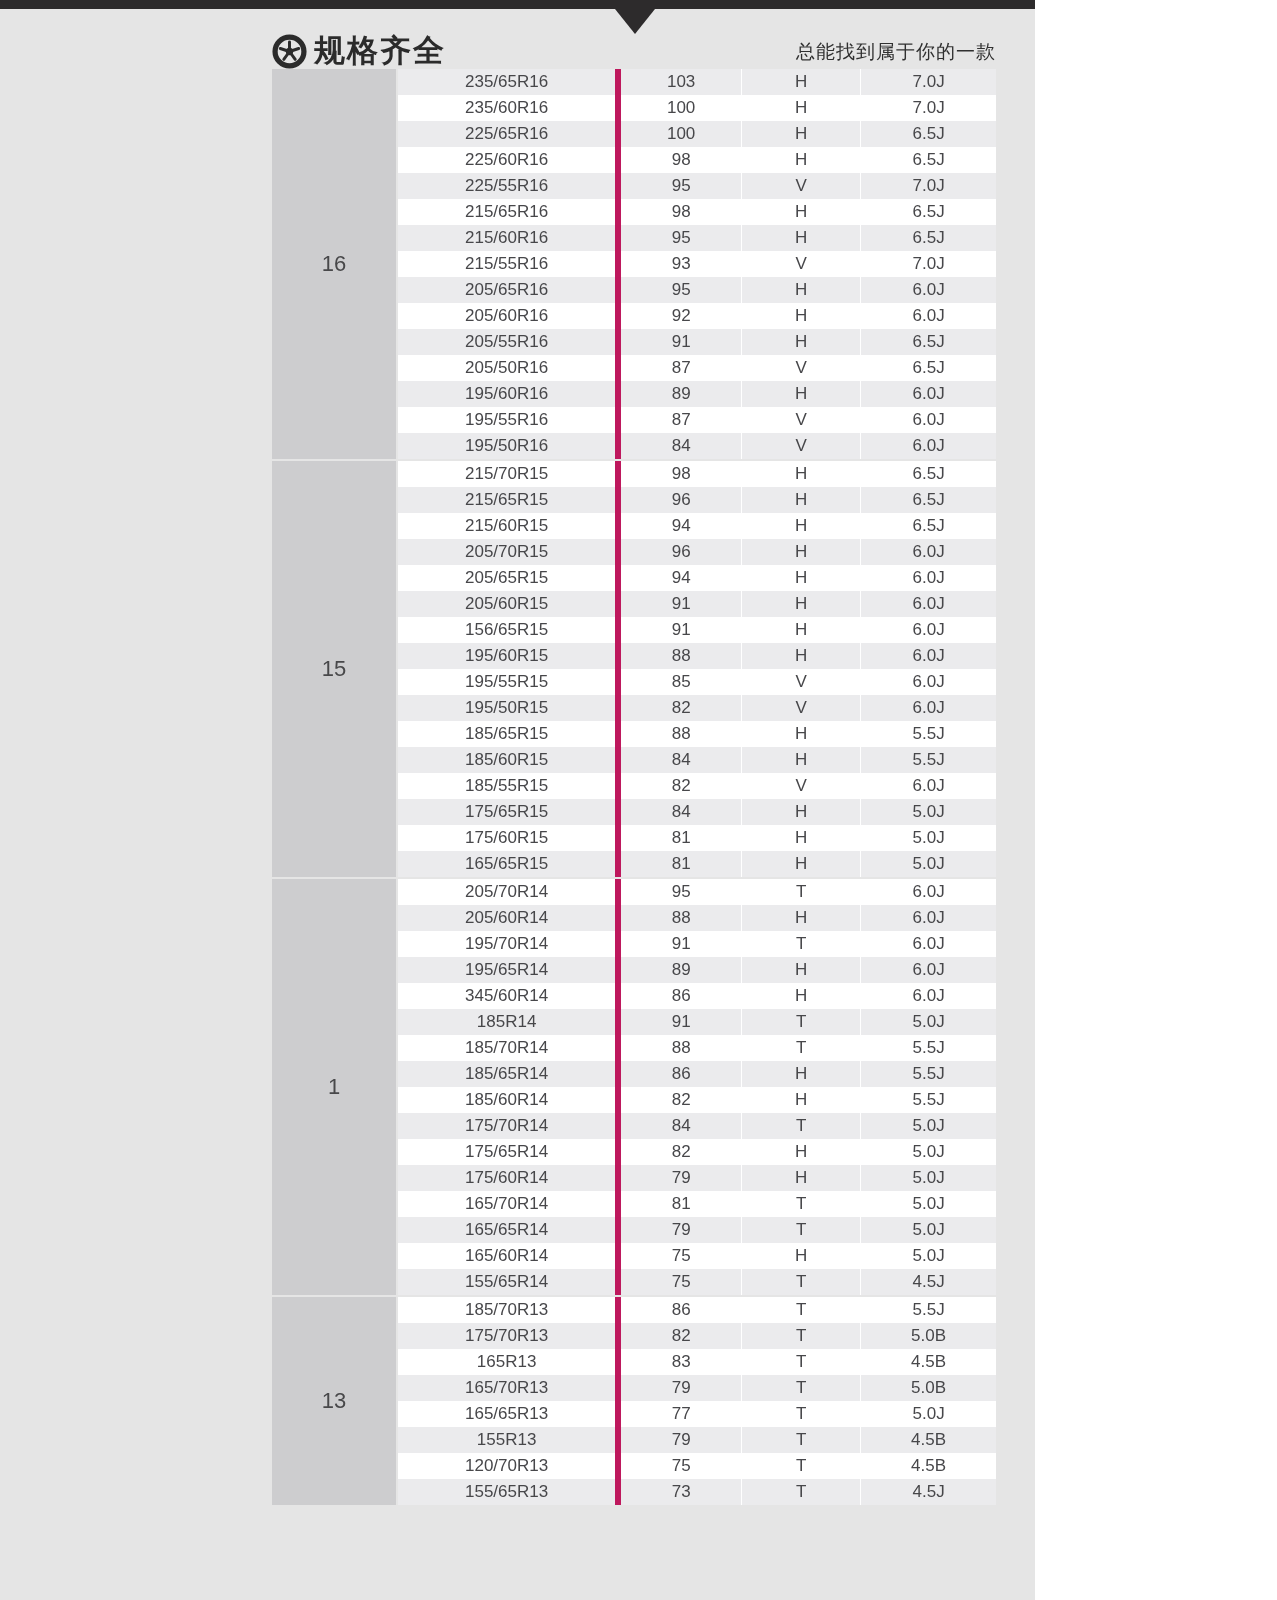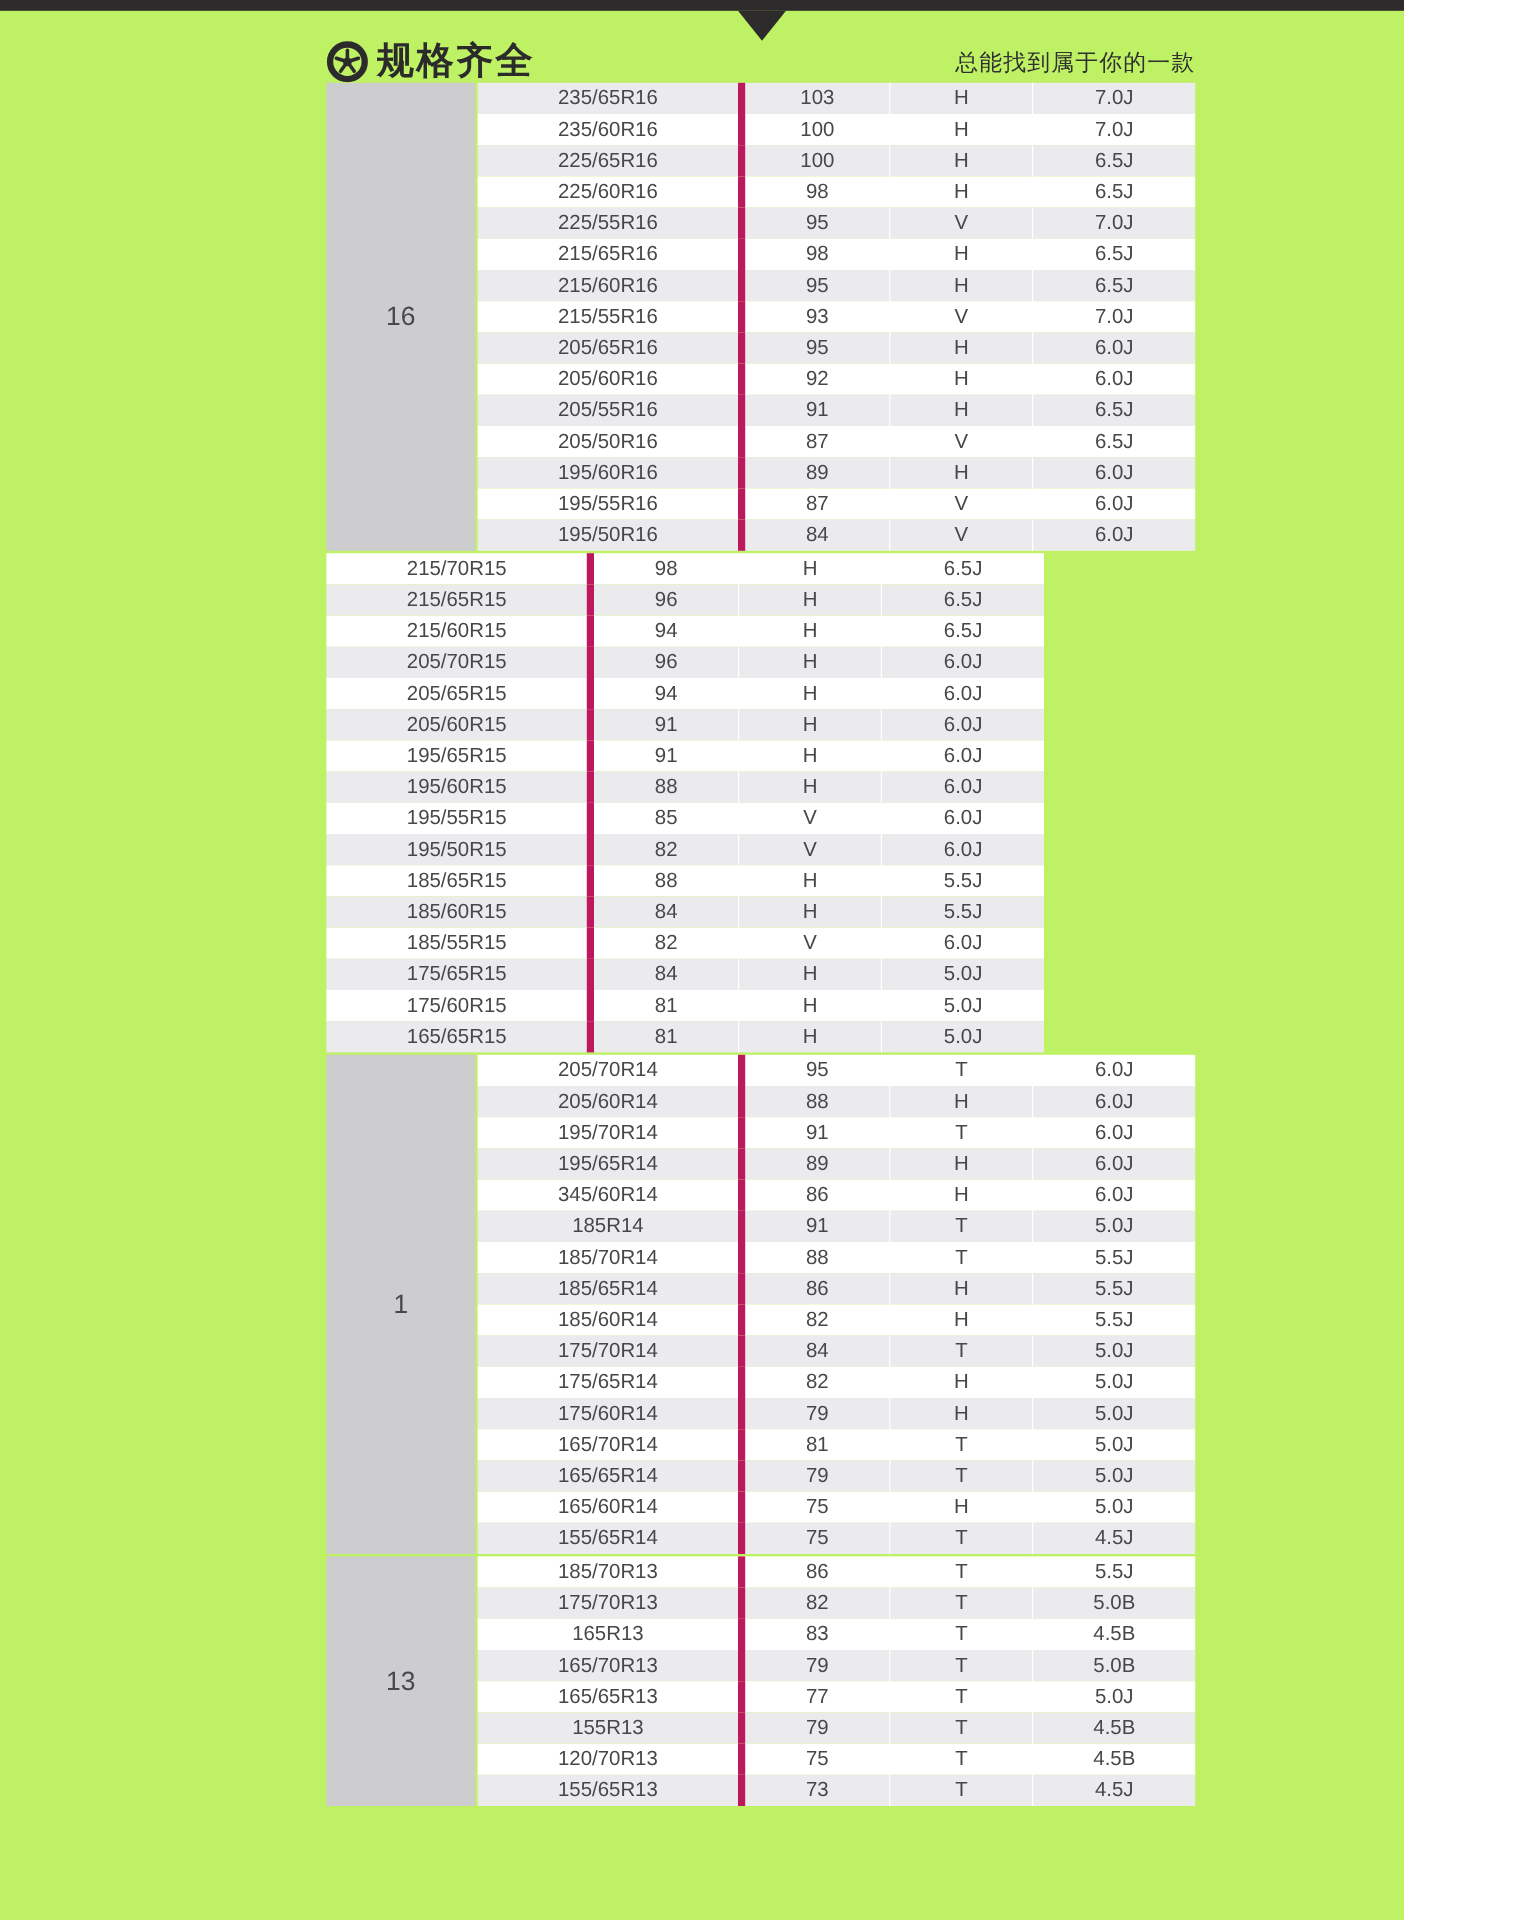--- a/index.html
+++ b/index.html
@@ -1,17 +1,17 @@
 <!DOCTYPE html>
 <html><head>
 <meta charset="utf-8">
 <style>
   html, body { margin:0; padding:0; }
   body { font-family: "Liberation Sans", "DejaVu Sans", sans-serif; background:#ffffff; }
-  .page { position:relative; width:1170px; height:1600px; background:#bef264; overflow:hidden; }
+  .page { position:relative; width:1035px; height:1600px; background:#e5e5e5; overflow:hidden; }
 
   .topbar { position:absolute; top:0; left:0; width:1277px; height:9px; background:#2d2b2c; }
   .arrow  { position:absolute; top:9px; left:615px; width:0; height:0;
             border-left:20px solid transparent; border-right:20px solid transparent;
             border-top:25px solid #2d2b2c; }
 
   .content { position:absolute; left:272px; top:0; width:724px; }
 
   .title-row { margin-top:25px; height:44px; display:flex; justify-content:space-between; align-items:flex-end; }
   .title-left { display:flex; align-items:center; gap:7px; }
@@ -158,20 +158,21 @@
             </div>
             <div class="row odd">
               <div class="cell c-spec">195/50R16</div>
               <div class="cell c-load">84</div>
               <div class="cell c-speed">V</div>
               <div class="cell c-rim">6.0J</div>
             </div>
           </div>
         </div>
         <div class="section">
+          <div class="group-cell">15</div>
           <div class="rows">
             <div class="row even">
               <div class="cell c-spec">215/70R15</div>
               <div class="cell c-load">98</div>
               <div class="cell c-speed">H</div>
               <div class="cell c-rim">6.5J</div>
             </div>
             <div class="row odd">
               <div class="cell c-spec">215/65R15</div>
               <div class="cell c-load">96</div>
@@ -196,21 +197,21 @@
               <div class="cell c-speed">H</div>
               <div class="cell c-rim">6.0J</div>
             </div>
             <div class="row odd">
               <div class="cell c-spec">205/60R15</div>
               <div class="cell c-load">91</div>
               <div class="cell c-speed">H</div>
               <div class="cell c-rim">6.0J</div>
             </div>
             <div class="row even">
-              <div class="cell c-spec">195/65R15</div>
+              <div class="cell c-spec">156/65R15</div>
               <div class="cell c-load">91</div>
               <div class="cell c-speed">H</div>
               <div class="cell c-rim">6.0J</div>
             </div>
             <div class="row odd">
               <div class="cell c-spec">195/60R15</div>
               <div class="cell c-load">88</div>
               <div class="cell c-speed">H</div>
               <div class="cell c-rim">6.0J</div>
             </div>

